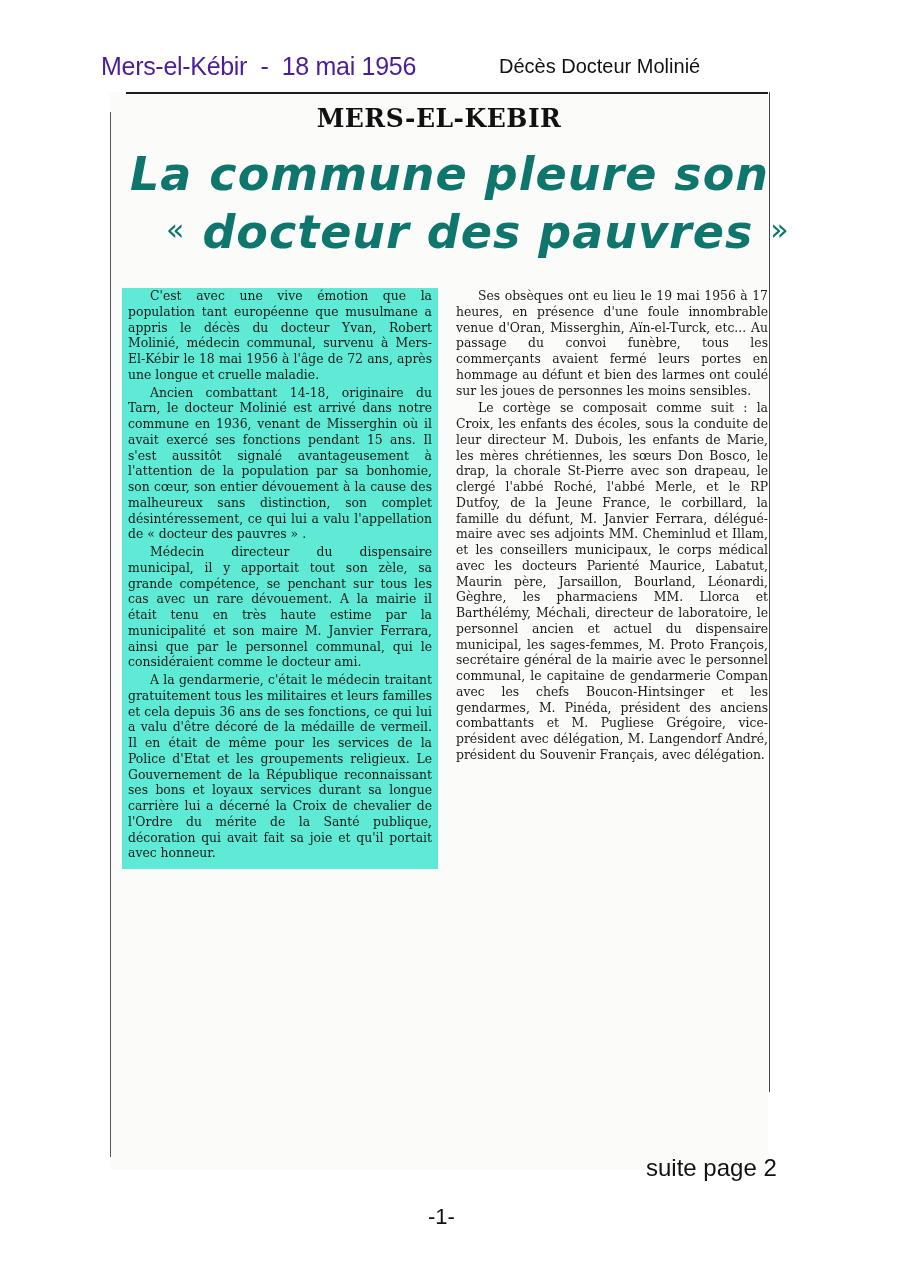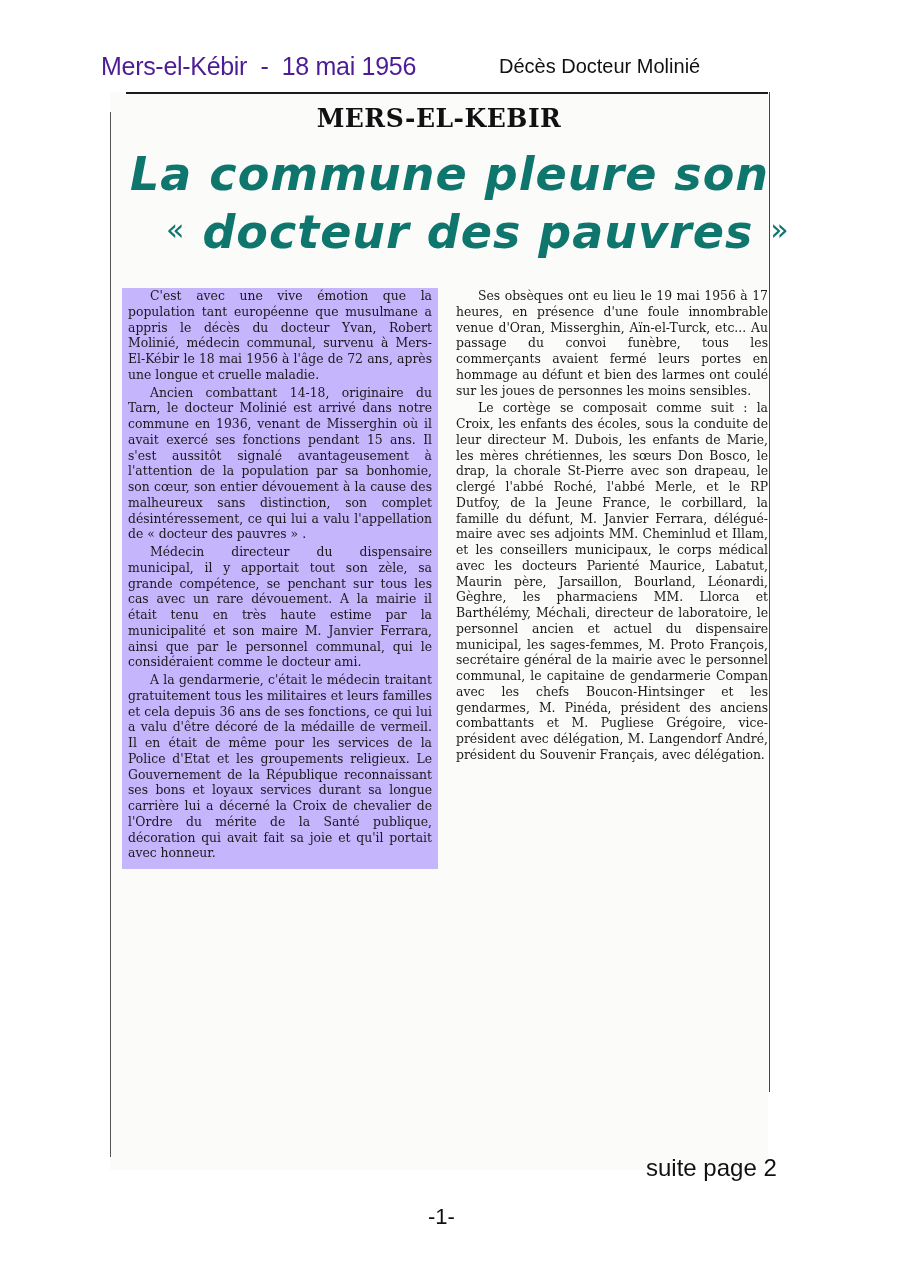--- a/index.html
+++ b/index.html
@@ -13,21 +13,21 @@
   .rule-left { position:absolute; left:0; top:20px; width:1px; height:1045px; background:#555; }
   .rule-right { position:absolute; right:-2px; top:0; width:1px; height:1000px; background:#444; }
 
   .kicker { position:absolute; left:0; width:100%; top:12px; text-align:center; font-family:"DejaVu Serif", "Liberation Serif", serif; font-weight:bold; font-size:25px; letter-spacing:0.5px; color:#111; transform:scaleY(1.05); }
   .headline { position:absolute; left:18px; width:630px; font-family:"DejaVu Sans", sans-serif; font-weight:bold; font-style:italic; color:#0f766e; white-space:nowrap; letter-spacing:1px; }
   .h1 { top:55px; font-size:46px; left:20px; }
   .h2 { top:113px; font-size:46px; left:20px;margin-left:36px; }
   .h2 .quote { font-size:30px; font-style:normal; font-weight:normal; vertical-align:8px; }
 
   .col { position:absolute; top:196px; width:312px; font-family:"DejaVu Serif", "Liberation Serif", serif; font-size:12.4px; line-height:15.75px; color:#1a1a1a; text-align:justify; hyphens:manual; }
-  .col-left { left:18px; background:#c4b5fd; padding:0 6px 8px 6px; width:304px; margin-left:-6px; }
+  .col-left { left:18px; background:#5eead4; padding:0 6px 8px 6px; width:304px; margin-left:-6px; }
   .col-right { left:346px; }
   .col p { margin:0; text-indent:22px; }
   .col p + p { margin-top:2px; }
   .col p.gap { }
 
   .suite { position:absolute; left:646px; top:1154px; font-family:"Liberation Sans", sans-serif; font-size:24px; color:#111; }
   .pagenum { position:absolute; left:428px; top:1204px; font-family:"Liberation Sans", sans-serif; font-size:22px; color:#111; }
 </style>
 </head>
 <body>

